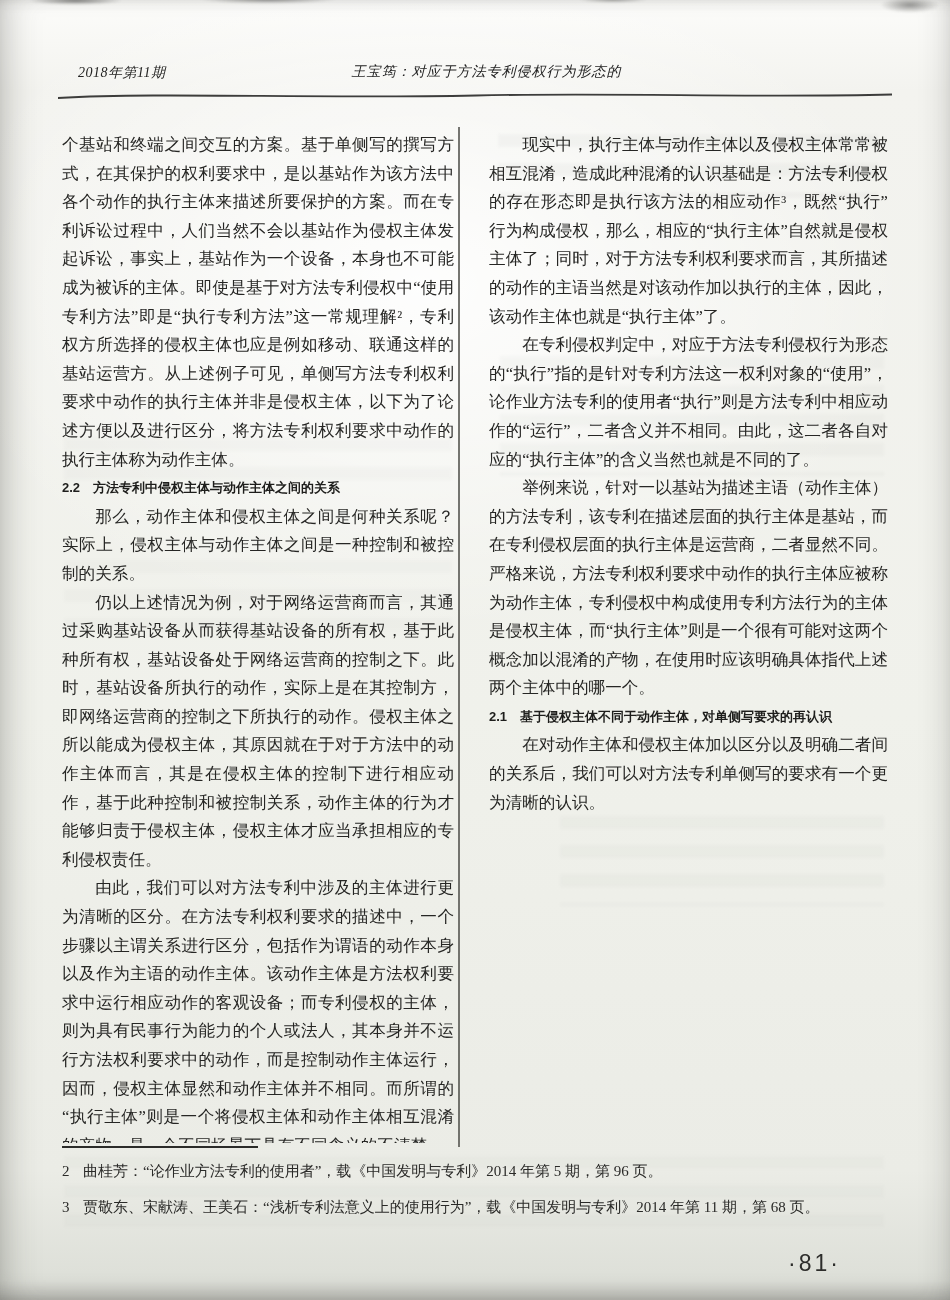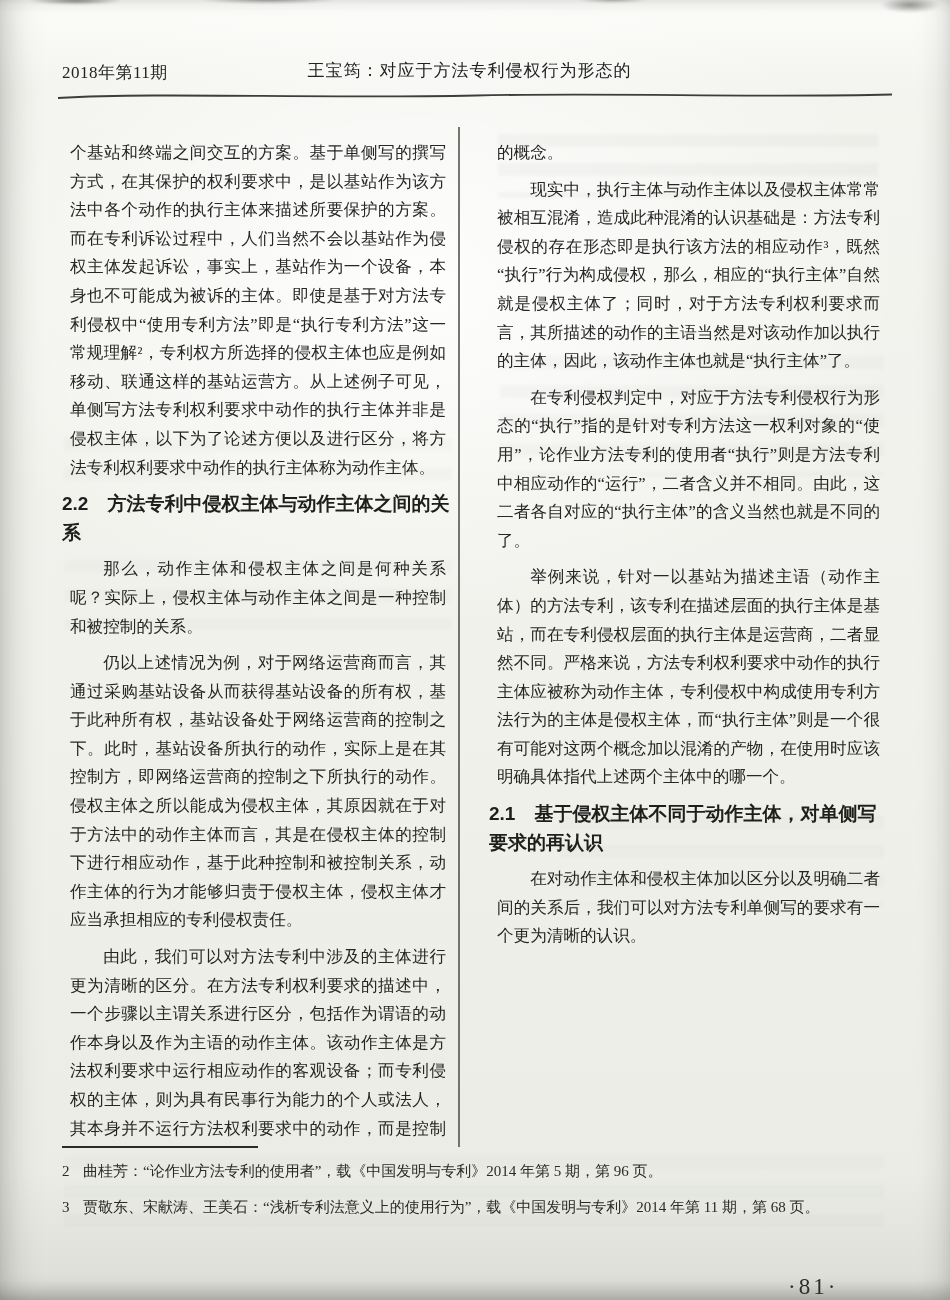--- a/index.html
+++ b/index.html
@@ -22,42 +22,42 @@
   .s3{left:578px;top:-4px;width:70px;height:7px;background:radial-gradient(rgba(35,35,33,.4),transparent 70%);}
   .s4{left:880px;top:-3px;width:60px;height:16px;background:radial-gradient(rgba(35,35,33,.45),transparent 70%);}
   .ghost{position:absolute;pointer-events:none;filter:blur(1.6px);opacity:.33;
     background:repeating-linear-gradient(180deg, rgba(110,118,112,.14) 0 13px, rgba(0,0,0,0) 13px 29px);}
   .g1{left:498px;top:134px;width:380px;height:64px;}
   .g2{left:64px;top:438px;width:388px;height:48px;opacity:.25;}
   .g3{left:500px;top:356px;width:384px;height:120px;opacity:.28;}
   .g4{left:560px;top:816px;width:324px;height:90px;opacity:.26;}
   .g5{left:64px;top:560px;width:388px;height:70px;opacity:.22;}
   .g6{left:64px;top:1156px;width:820px;height:76px;opacity:.20;}
-  .header{position:absolute;left:62px;top:58px;width:828px;height:30px;font-size:17px;line-height:26px;}
+  .header{position:absolute;left:78px;top:58px;width:828px;height:30px;font-size:14px;line-height:26px;font-style:italic;}
   .issue{position:absolute;left:0;top:2px;letter-spacing:.5px;}
   .running-title{position:absolute;left:50%;transform:translateX(-52%);top:0;letter-spacing:1px;
     font-family:"Liberation Sans","DejaVu Sans",sans-serif;font-weight:500;color:#222;}
   .rule{position:absolute;left:56px;top:90px;}
   .columns{position:absolute;top:0;left:0;}
   .col{position:absolute;top:131px;height:1012px;overflow:hidden;
     font-size:16.6px;line-height:28.6px;text-align:justify;color:#262624;}
   .col-left{left:62px;width:392px;}
   .col-right{left:489px;width:399px;}
   .divider{position:absolute;left:458px;top:127px;width:1.5px;height:1020px;background:#54544f;opacity:.8;}
-  .col p{margin:8px;padding:0;}
+  .col p{margin:0;padding:0;}
   .col p.indent{text-indent:2em;}
-  .col h3{margin:0;padding:0;font-size:19px;line-height:28.6px;text-align:left;
+  .col h3{margin:0;padding:0;font-size:13px;line-height:28.6px;text-align:left;
     font-family:"Liberation Sans","DejaVu Sans",sans-serif;font-weight:700;color:#1e1e1c;}
   .fnsep{position:absolute;left:62px;top:1146px;width:196px;height:2px;background:#2b2b29;}
   .footnotes{position:absolute;left:62px;top:1160px;width:830px;font-size:15px;line-height:23px;color:#2a2a28;}
   .fn{display:flex;gap:9px;margin-bottom:13px;align-items:flex-start;}
   .fn-num{min-width:12px;flex:0 0 auto;}
   .fn-text{flex:1;}
   .pageno{position:absolute;left:788px;top:1250px;font-size:23px;letter-spacing:3px;color:#2d2d2b;
-    font-family:Liberation Serif, serif;margin-top:24px;}
+    font-family:Liberation Sans, sans-serif;}
 </style>
 </head>
 <body>
 
 <div class="page">
 
   <div class="smudge s1"></div>
   <div class="smudge s2"></div>
   <div class="smudge s3"></div>
   <div class="smudge s4"></div>
@@ -83,21 +83,20 @@
       <p>个基站和终端之间交互的方案。基于单侧写的撰写方式，在其保护的权利要求中，是以基站作为该方法中各个动作的执行主体来描述所要保护的方案。而在专利诉讼过程中，人们当然不会以基站作为侵权主体发起诉讼，事实上，基站作为一个设备，本身也不可能成为被诉的主体。即使是基于对方法专利侵权中“使用专利方法”即是“执行专利方法”这一常规理解²，专利权方所选择的侵权主体也应是例如移动、联通这样的基站运营方。从上述例子可见，单侧写方法专利权利要求中动作的执行主体并非是侵权主体，以下为了论述方便以及进行区分，将方法专利权利要求中动作的执行主体称为动作主体。</p>
       <h3>2.2　方法专利中侵权主体与动作主体之间的关系</h3>
       <p class="indent">那么，动作主体和侵权主体之间是何种关系呢？实际上，侵权主体与动作主体之间是一种控制和被控制的关系。</p>
       <p class="indent">仍以上述情况为例，对于网络运营商而言，其通过采购基站设备从而获得基站设备的所有权，基于此种所有权，基站设备处于网络运营商的控制之下。此时，基站设备所执行的动作，实际上是在其控制方，即网络运营商的控制之下所执行的动作。侵权主体之所以能成为侵权主体，其原因就在于对于方法中的动作主体而言，其是在侵权主体的控制下进行相应动作，基于此种控制和被控制关系，动作主体的行为才能够归责于侵权主体，侵权主体才应当承担相应的专利侵权责任。</p>
       <p class="indent">由此，我们可以对方法专利中涉及的主体进行更为清晰的区分。在方法专利权利要求的描述中，一个步骤以主谓关系进行区分，包括作为谓语的动作本身以及作为主语的动作主体。该动作主体是方法权利要求中运行相应动作的客观设备；而专利侵权的主体，则为具有民事行为能力的个人或法人，其本身并不运行方法权利要求中的动作，而是控制动作主体运行，因而，侵权主体显然和动作主体并不相同。而所谓的“执行主体”则是一个将侵权主体和动作主体相互混淆的产物，是一个不同场景下具有不同含义的不清楚</p>
     </section>
 
     <div class="divider"></div>
 
     <section class="col col-right">
-      <p>的概念。</p>
       <p class="indent">现实中，执行主体与动作主体以及侵权主体常常被相互混淆，造成此种混淆的认识基础是：方法专利侵权的存在形态即是执行该方法的相应动作³，既然“执行”行为构成侵权，那么，相应的“执行主体”自然就是侵权主体了；同时，对于方法专利权利要求而言，其所描述的动作的主语当然是对该动作加以执行的主体，因此，该动作主体也就是“执行主体”了。</p>
       <p class="indent">在专利侵权判定中，对应于方法专利侵权行为形态的“执行”指的是针对专利方法这一权利对象的“使用”，论作业方法专利的使用者“执行”则是方法专利中相应动作的“运行”，二者含义并不相同。由此，这二者各自对应的“执行主体”的含义当然也就是不同的了。</p>
       <p class="indent">举例来说，针对一以基站为描述主语（动作主体）的方法专利，该专利在描述层面的执行主体是基站，而在专利侵权层面的执行主体是运营商，二者显然不同。严格来说，方法专利权利要求中动作的执行主体应被称为动作主体，专利侵权中构成使用专利方法行为的主体是侵权主体，而“执行主体”则是一个很有可能对这两个概念加以混淆的产物，在使用时应该明确具体指代上述两个主体中的哪一个。</p>
       <h3>2.1　基于侵权主体不同于动作主体，对单侧写要求的再认识</h3>
       <p class="indent">在对动作主体和侵权主体加以区分以及明确二者间的关系后，我们可以对方法专利单侧写的要求有一个更为清晰的认识。</p>
     </section>
   </div>
 
   <div class="fnsep"></div>
 

